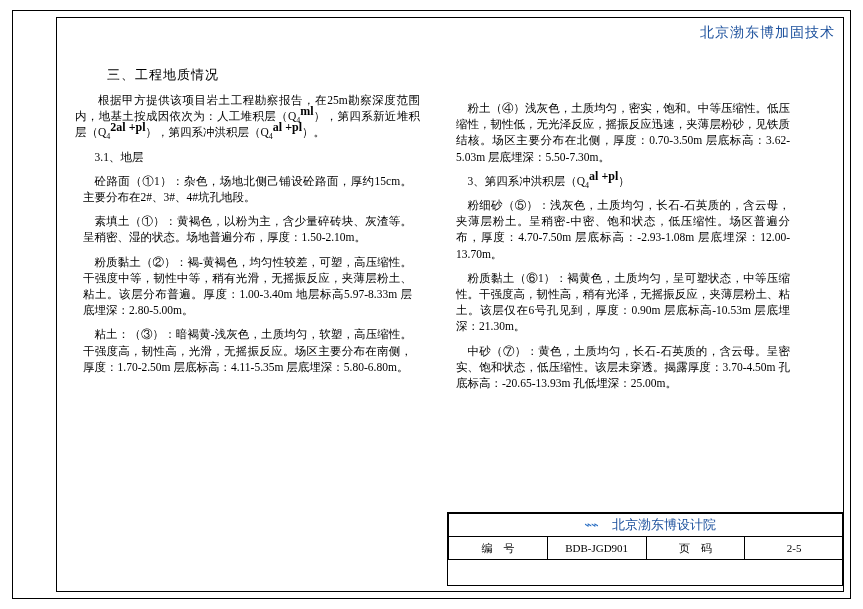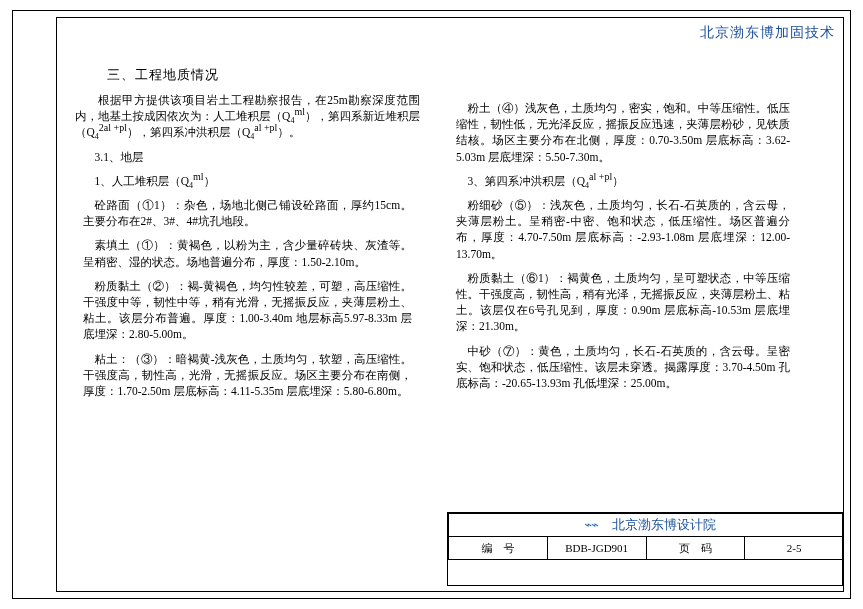--- a/index.html
+++ b/index.html
@@ -79,23 +79,24 @@
   }
   .p {
     margin: 0 0 0 0;
     text-indent: 2em;
   }
   .p-sub {
     margin: 8px;
     text-indent: 1em;
   }
   sup {
-    font-size: 10px;
+    font-size: 12px;
     vertical-align: super;
     line-height: 0;
+    font-weight: bold;
   }
   sub {
     font-size: 8px;
     vertical-align: sub;
     line-height: 0;
   }
   
   .titleblock {
     position: absolute;
     left: 447px;
@@ -160,21 +161,20 @@
 
   <div class="company-mark">北京渤东博加固技术</div>
 
   <div class="section-heading">三、工程地质情况</div>
 
   <div class="col col-left">
     <p class="p">
       根据甲方提供该项目岩土工程勘察报告，在25m勘察深度范围内，地基土按成因依次为：人工堆积层（Q<sub>4</sub><sup>ml</sup>），第四系新近堆积层（Q<sub>4</sub><sup>2al +pl</sup>），第四系冲洪积层（Q<sub>4</sub><sup>al +pl</sup>）。
     </p>
     <p class="p-sub">3.1、地层</p>
-    <p class="p-sub">1、人工堆积层（Q<sub>4</sub><sup>ml</sup>）</p>
     <p class="p-sub">砼路面（①1）：杂色，场地北侧己铺设砼路面，厚约15cm。主要分布在2#、3#、4#坑孔地段。</p>
     <p class="p-sub">素填土（①）：黄褐色，以粉为主，含少量碎砖块、灰渣等。呈稍密、湿的状态。场地普遍分布，厚度：1.50-2.10m。</p>
     <p class="p-sub">粉质黏土（②）：褐-黄褐色，均匀性较差，可塑，高压缩性。干强度中等，韧性中等，稍有光滑，无摇振反应，夹薄层粉土、粘土。该层分布普遍。厚度：1.00-3.40m 地层标高5.97-8.33m 层底埋深：2.80-5.00m。</p>
     <p class="p-sub">粘土：（③）：暗褐黄-浅灰色，土质均匀，软塑，高压缩性。干强度高，韧性高，光滑，无摇振反应。场区主要分布在南侧，厚度：1.70-2.50m 层底标高：4.11-5.35m 层底埋深：5.80-6.80m。</p>
   </div>
 
   <div class="col col-right">
     <p class="p-sub">粉土（④）浅灰色，土质均匀，密实，饱和。中等压缩性。低压缩性，韧性低，无光泽反应，摇振反应迅速，夹薄层粉砂，见铁质结核。场区主要分布在北侧，厚度：0.70-3.50m 层底标高：3.62-5.03m 层底埋深：5.50-7.30m。</p>
     <p class="p-sub">3、第四系冲洪积层（Q<sub>4</sub><sup>al +pl</sup>）</p>
     <p class="p-sub">粉细砂（⑤）：浅灰色，土质均匀，长石-石英质的，含云母，夹薄层粉土。呈稍密-中密、饱和状态，低压缩性。场区普遍分布，厚度：4.70-7.50m 层底标高：-2.93-1.08m 层底埋深：12.00-13.70m。</p>

